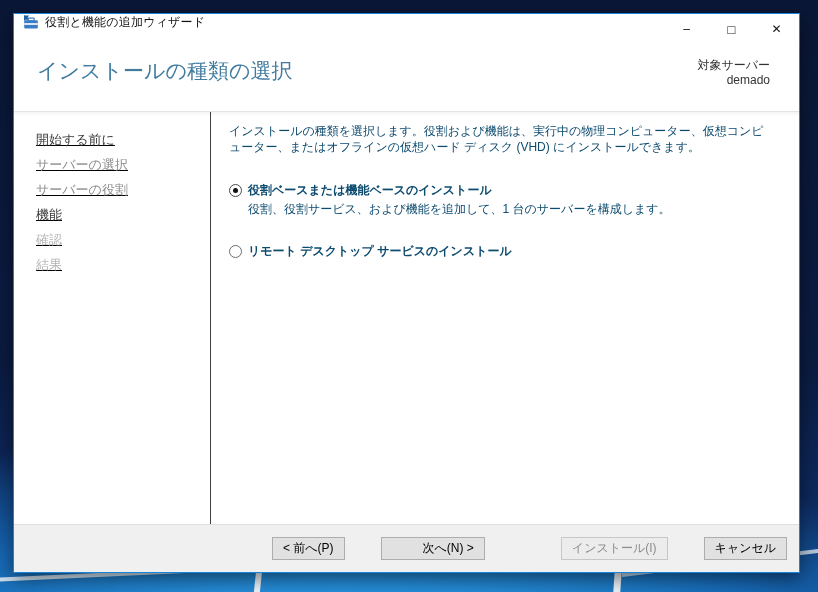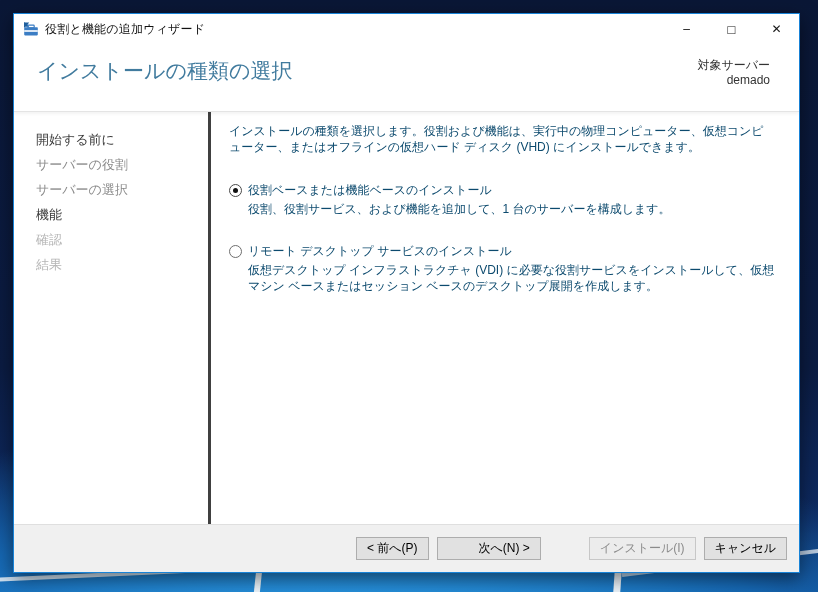--- a/index.html
+++ b/index.html
@@ -11,55 +11,55 @@
   
   .beam{position:absolute;background:rgba(255,255,255,.92);}
   .beam-v1{left:255px;bottom:0;width:6px;height:21px;transform:skewX(-6deg);}
   .beam-v2{left:614px;bottom:0;width:7px;height:21px;transform:skewX(-4deg);}
   .beam-d1{left:-12px;bottom:10px;width:640px;height:4px;transform:rotate(-2.6deg);transform-origin:left center;opacity:.85;}
   .beam-d2{left:622px;bottom:15px;width:210px;height:4px;transform:rotate(-7deg);transform-origin:left center;opacity:.75;}
 
   
   .win{position:absolute;left:13px;top:13px;width:787px;height:560px;background:#fff;
     border:1px solid #1883d7;box-shadow:0 6px 18px rgba(0,0,0,.5);display:flex;flex-direction:column;}
-  .titlebar{height:30px;flex:0 0 30px;display:flex;align-items:center;background:#fff;}
+  .titlebar{height:30px;flex:0 0 30px;display:flex;background:#fff;}
   .titlebar .app-icon{width:16px;height:16px;margin:0 6px 0 9px;flex:0 0 16px;}
   .titlebar .title{font-size:12px;color:#111;letter-spacing:.2px;}
   .caption-btns{margin-left:auto;display:flex;height:100%;}
   .cap-btn{width:45px;height:100%;display:flex;align-items:center;justify-content:center;
     font-size:12px;color:#111;background:transparent;border:none;padding:0;cursor:default;}
   .cap-btn.max{font-size:13px;}
 
   
   .hdr{flex:0 0 68px;position:relative;background:#fff;border-bottom:1px solid #e4e4e4;box-shadow:0 2px 3px rgba(0,0,0,.05);z-index:1;}
   .hdr h1{margin:13px 0 0 23px;font-weight:400;font-size:21px;color:#417b9e;}
   .target{position:absolute;top:14px;right:29px;text-align:right;font-size:12px;color:#333;line-height:15px;margin-left:16px;}
 
   
   .bodyrow{flex:1 1 auto;display:flex;min-height:0;background:#fff;}
-  .side{flex:0 0 197px;border-right:3px solid #404040;padding-top:15px;}
+  .side{flex:0 0 197px;border-right:1px solid #404040;padding-top:15px;text-decoration:underline;}
   .side-item{height:25px;line-height:25px;padding-left:22px;font-size:13px;color:#3b3b3b;cursor:default;white-space:nowrap;}
   .side-item.state-selected{background:#1565af;color:#fff;}
   .side-item.state-dimmed{color:#8a8a8a;}
   .side-item.state-disabled{color:#b5b5b5;}
 
   .content{flex:1 1 auto;padding:11px 24px 0 18px;font-size:12px;color:#0c4a6e;}
   .intro{line-height:16px;margin:0 0 27px 0;max-width:562px;}
   .option{margin-bottom:26px;max-width:566px;}
   .opt-head{display:flex;align-items:center;}
   .radio{display:inline-block;width:13px;height:13px;border:1px solid #6e6e6e;border-radius:50%;
     background:#fff;margin-right:6px;position:relative;flex:0 0 13px;}
   .option.checked .radio{border-color:#4a4a4a;}
   .option.checked .radio::after{content:"";position:absolute;left:3px;top:3px;width:5px;height:5px;border-radius:50%;background:#101010;}
-  .opt-label{font-weight:normal;line-height:16px;}
+  .opt-label{font-weight:bold;line-height:16px;}
   .opt-desc{margin:3px 0 0 19px;line-height:16px;}
 
   
   .footer{flex:0 0 48px;background:#f0f0f0;border-top:1px solid #dfdfdf;
-    display:flex;align-items:center;justify-content:flex-end;padding-right:12px;}
+    display:flex;align-items:center;justify-content:flex-end;padding-right:12px;gap:28px;}
   .btn{height:23px;font-size:12px;color:#000;background:#e1e1e1;border:1px solid #adadad;
     margin-left:8px;padding:0 10px;cursor:default;}
   .btn-prev{min-width:72px;}
   .btn-next{min-width:80px;padding-left:41px;}
   .btn-install{min-width:88px;margin-left:33px;}
   .btn-cancel{min-width:78px;}
   .btn.state-disabled{color:#8b8b8b;background:#ececec;border-color:#c7c7c7;margin-left:48px;}
 </style>
 </head>
 <body>
@@ -92,22 +92,22 @@
       <h1>インストールの種類の選択</h1>
       <div class="target">
         <div>対象サーバー</div>
         <div>demado</div>
       </div>
     </div>
 
     <div class="bodyrow">
       <div class="side">
         <div class="side-item state-enabled">開始する前に</div>
+        <div class="side-item state-dimmed">サーバーの選択</div>
         <div class="side-item state-dimmed">サーバーの役割</div>
-        <div class="side-item state-dimmed">サーバーの選択</div>
         <div class="side-item state-enabled">機能</div>
         <div class="side-item state-disabled">確認</div>
         <div class="side-item state-disabled">結果</div>
       </div>
 
       <div class="content">
         <p class="intro">インストールの種類を選択します。役割および機能は、実行中の物理コンピューター、仮想コンピューター、またはオフラインの仮想ハード ディスク (VHD) にインストールできます。</p>
 
         <div class="option checked">
           <div class="opt-head">
@@ -115,21 +115,20 @@
             <span class="opt-label">役割ベースまたは機能ベースのインストール</span>
           </div>
           <div class="opt-desc">役割、役割サービス、および機能を追加して、1 台のサーバーを構成します。</div>
         </div>
 
         <div class="option">
           <div class="opt-head">
             <span class="radio"></span>
             <span class="opt-label">リモート デスクトップ サービスのインストール</span>
           </div>
-          <div class="opt-desc">仮想デスクトップ インフラストラクチャ (VDI) に必要な役割サービスをインストールして、仮想マシン ベースまたはセッション ベースのデスクトップ展開を作成します。</div>
         </div>
       </div>
     </div>
 
     <div class="footer">
       <button class="btn btn-prev state-enabled">&lt; 前へ(P)</button>
       <button class="btn btn-next state-enabled">次へ(N) &gt;</button>
       <button class="btn btn-install state-disabled">インストール(I)</button>
       <button class="btn btn-cancel state-enabled">キャンセル</button>
     </div>

